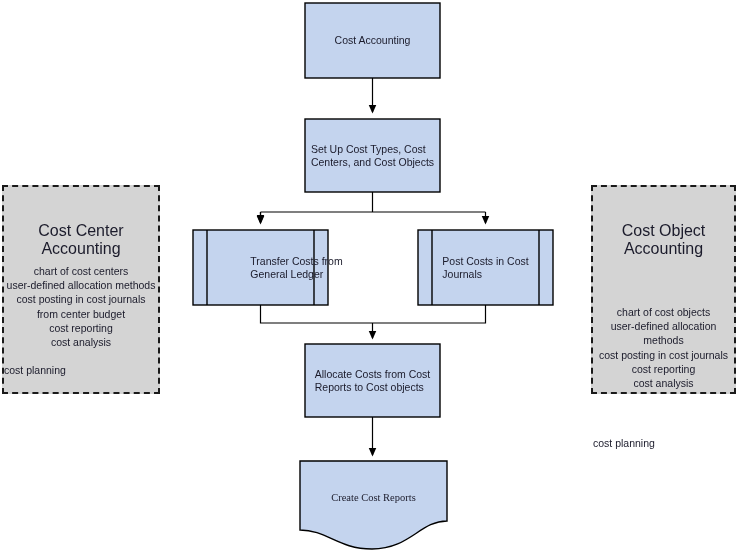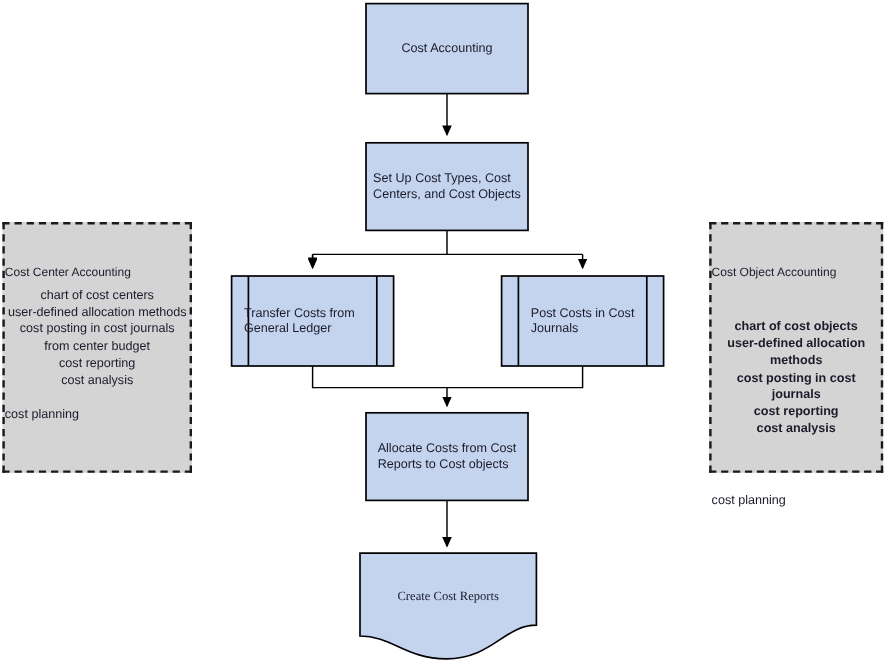--- a/index.html
+++ b/index.html
@@ -41,23 +41,23 @@
   .group-box {
     position: absolute;
     box-sizing: border-box;
     background: #d4d4d4;
     border: 2px dashed #1a1a1a;
     display: flex;
     flex-direction: column;
     align-items: center;
   }
   .group-title {
-    font-size: 10px;
+    font-size: 16px;
     color: #1b1b2b;
-    text-align: left;
+    text-align: center;
     width: 100%;
   }
   .group-list {
     font-size: 10.5px;
     line-height: 14.2px;
     color: #1b1b2b;
     text-align: center;
     width: 100%;
   }
   .group-extra {
@@ -113,21 +113,21 @@
 
       <path d="M300,461 L447,461 L447,521 C420,521 410,549 372,549 C338,549 327,530 300,530 Z" fill="#c4d4ee"></path>
     </g>
   </svg>
 
   <div class="node-label" style="left:305px; top:3px; width:135px; height:75px;">Cost Accounting</div>
 
   <div class="node-label" style="left:305px; top:119px; width:135px; height:73px;">Set Up Cost Types, Cost
 Centers, and Cost Objects</div>
 
-  <div class="node-label" style="left:195px; top:230px; width:109px; height:75px;">Transfer Costs from
+  <div class="node-label" style="left:207px; top:230px; width:109px; height:75px;padding-left:35px;">Transfer Costs from
 General Ledger</div>
 
   <div class="node-label" style="left:432px; top:230px; width:107px; height:75px;">Post Costs in Cost
 Journals</div>
 
   <div class="node-label" style="left:305px; top:344px; width:135px; height:73px;">Allocate Costs from Cost
 Reports to Cost objects</div>
 
   <div class="node-label" style="left:300px; top:461px; width:147px; height:72px;font-family:Liberation Serif, serif;">Create Cost Reports</div>
 
@@ -139,21 +139,21 @@
       <div>cost posting in cost journals</div>
       <div>from center budget</div>
       <div>cost reporting</div>
       <div>cost analysis</div>
     </div>
     <div class="group-extra" style="margin-top:14px;">cost planning</div>
   </div>
 
   <div class="group-box" style="left:591px; top:185px; width:145px; height:209px;gap:32px;">
     <div class="group-title" style="margin-top:35px;">Cost Object Accounting</div>
-    <div class="group-list" style="font-weight:bold;">
+    <div class="group-list" style="margin-top:15px;">
       <div>chart of cost objects</div>
       <div>user-defined allocation methods</div>
       <div>cost posting in cost journals</div>
       <div>cost reporting</div>
       <div>cost analysis</div>
     </div>
     <div class="group-extra" style="margin-top:14px;">cost planning</div>
   </div>
 
 </div>

